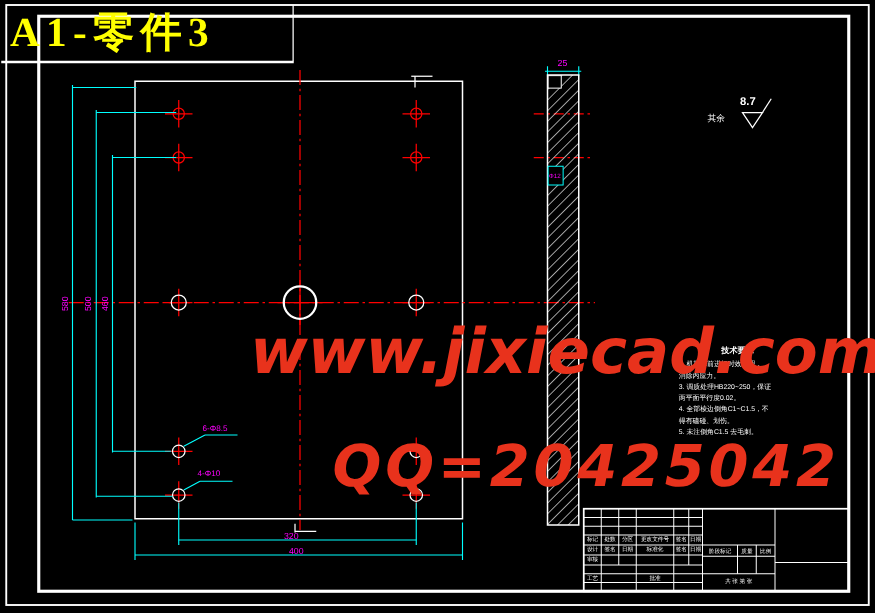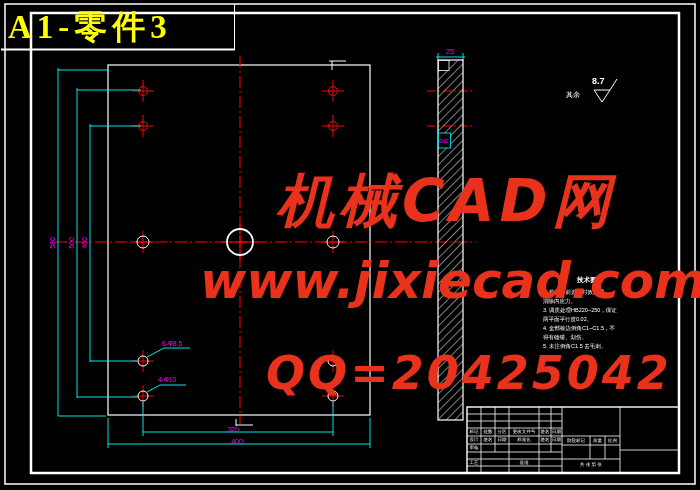--- a/index.html
+++ b/index.html
@@ -198,17 +198,16 @@
 
   <div class="tb-txt" style="left:467px;top:445px;width:14px;">审核</div>
   <div class="tb-txt" style="left:467px;top:460px;width:14px;">工艺</div>
   <div class="tb-txt" style="left:509px;top:460px;width:30px;">批准</div>
 
   <div class="tb-txt" style="left:562px;top:438px;width:28px;">阶段标记</div>
   <div class="tb-txt" style="left:590px;top:438px;width:15px;">质量</div>
   <div class="tb-txt" style="left:605px;top:438px;width:15px;">比例</div>
   <div class="tb-txt" style="left:562px;top:462px;width:58px;">共  张  第  张</div>
 
-  <div class="wm wm1">机械CAD网</div>
   <div class="wm wm2">www.jixiecad.com</div>
   <div class="wm wm3">QQ=20425042</div>
 
 </div>
 
 </body></html>

